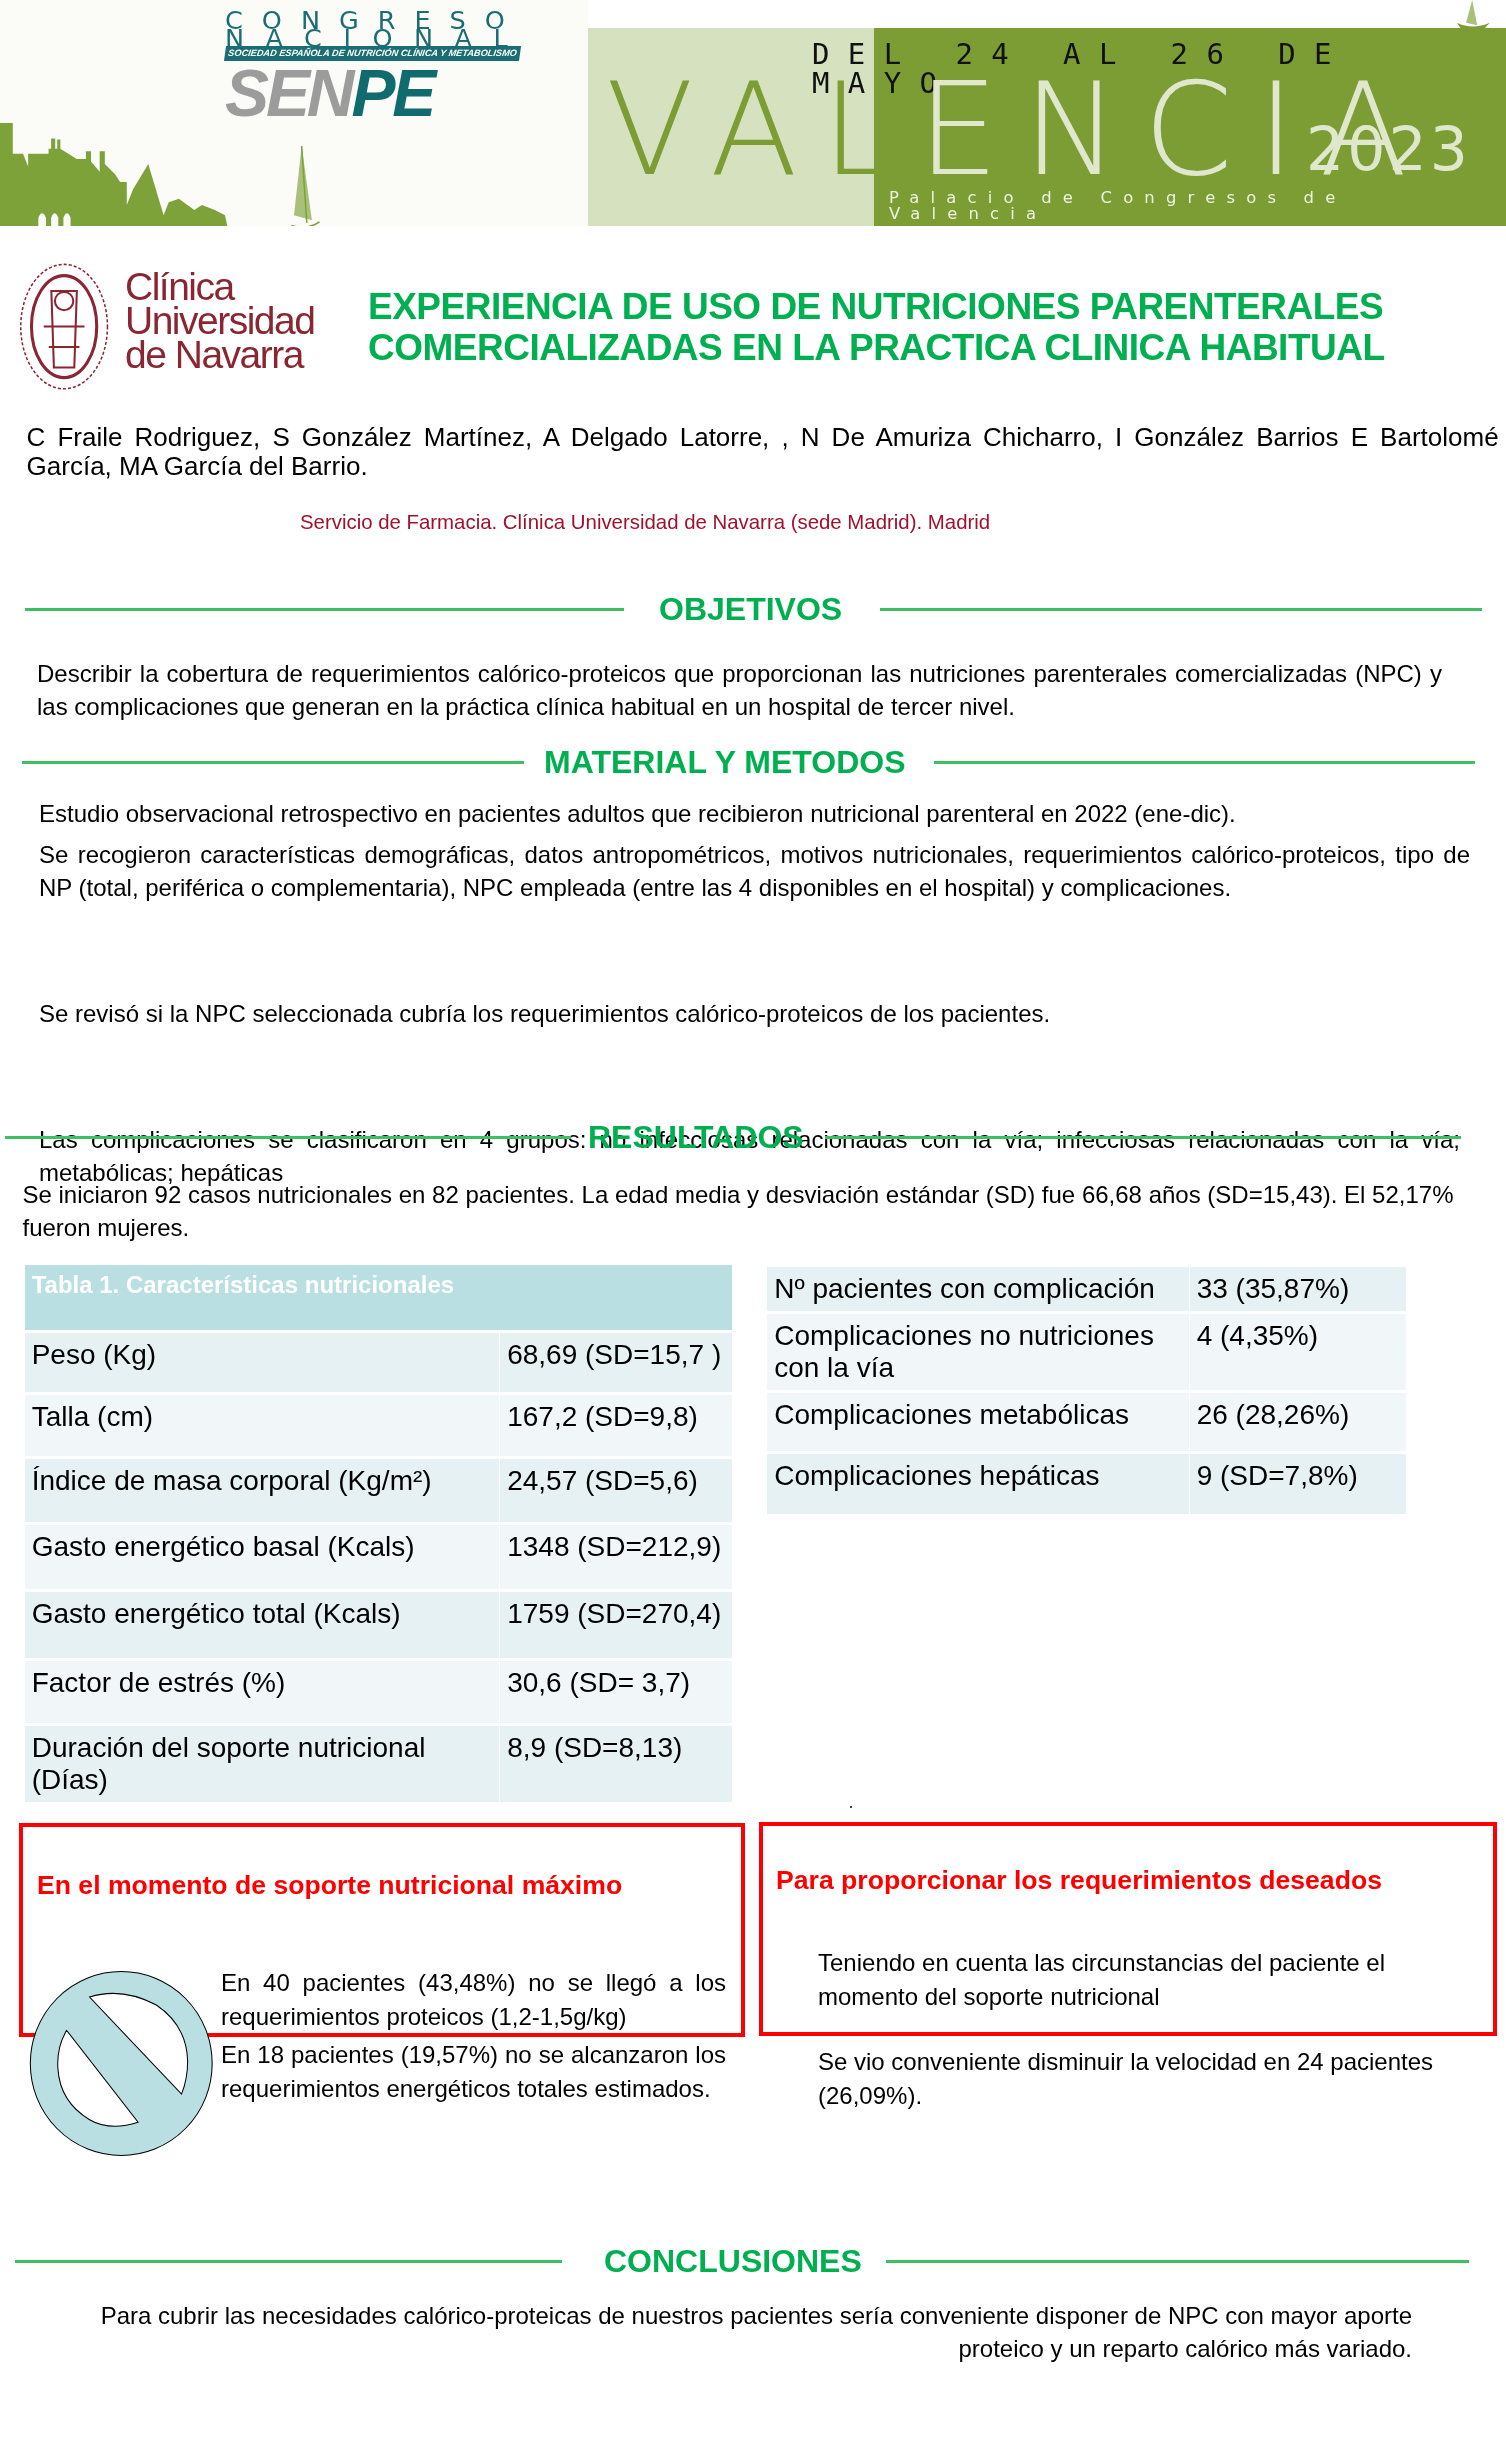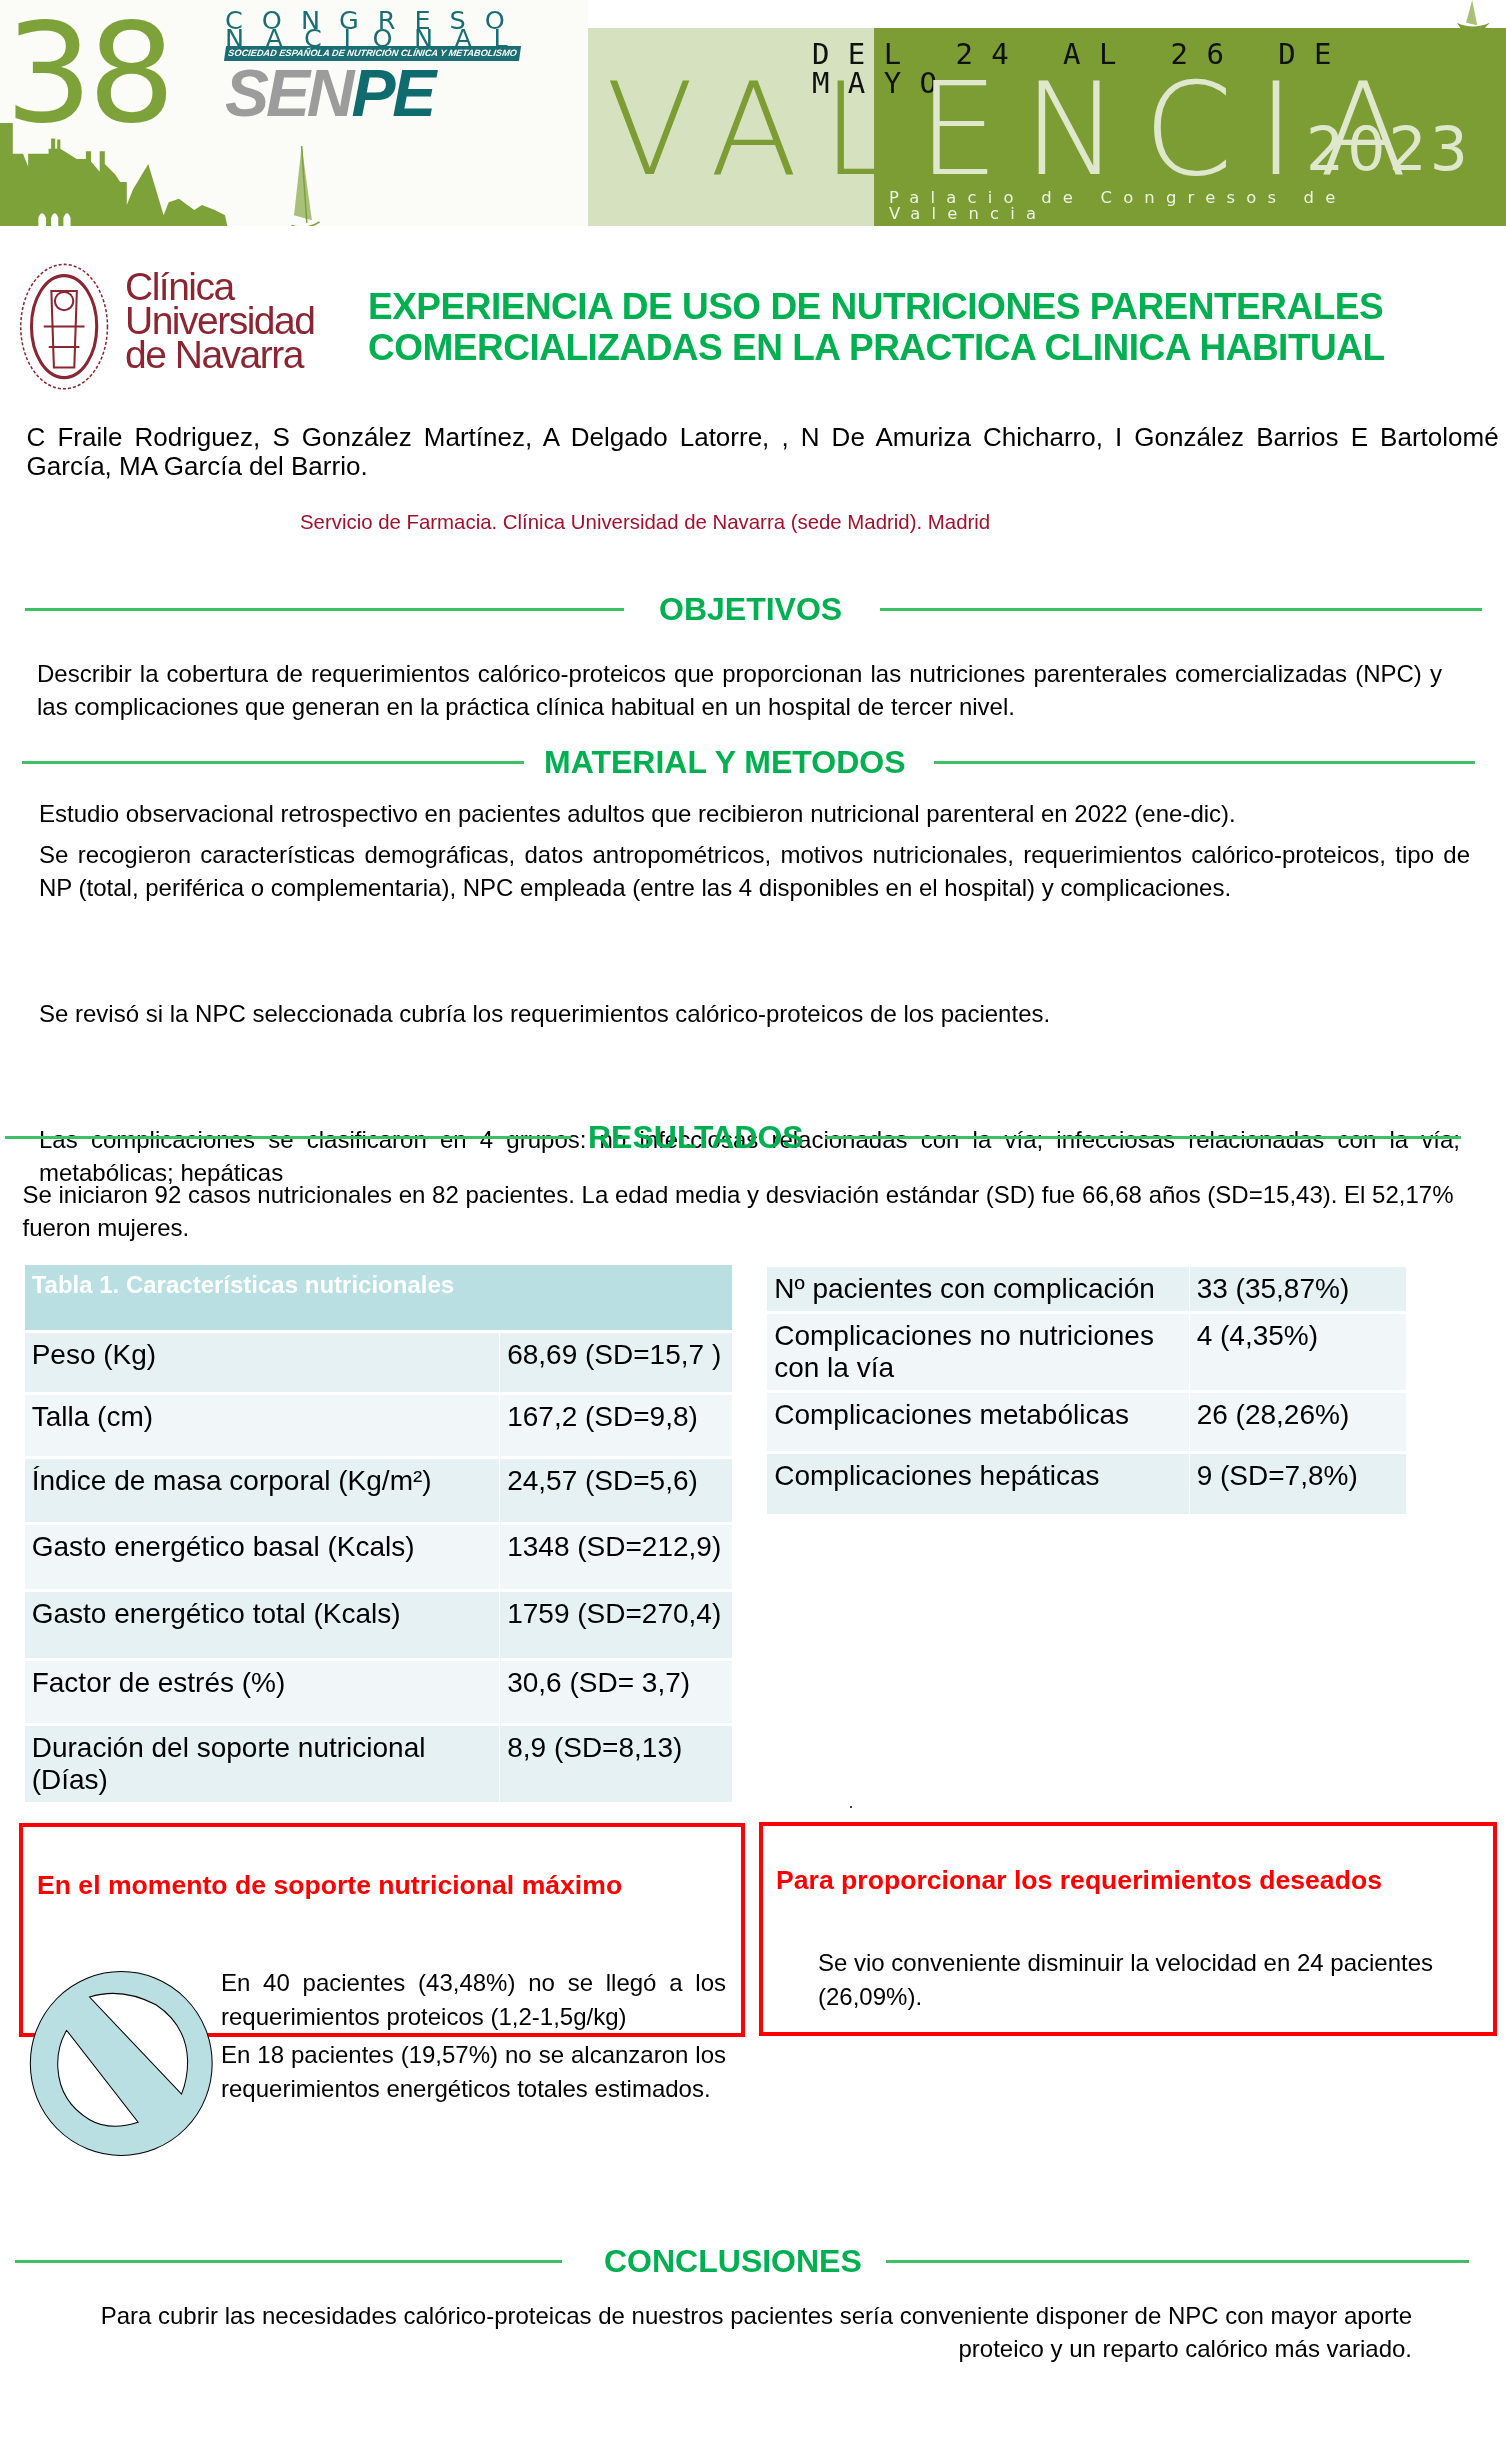--- a/index.html
+++ b/index.html
@@ -56,21 +56,20 @@
   .red-title { position: absolute; font-size: 26.6px; font-weight: bold; color: #ff0000; white-space: nowrap; }
   .box-text { position: absolute; font-size: 24px; line-height: 34px; }
   .box-text p { margin-bottom: 4.1px; text-align: justify; }
   .no-icon { position: absolute; left: 28px; top: 1969px; width: 187px; height: 189px; }
   .dot { position: absolute; left: 850px; top: 1806px; width: 2px; height: 2px; background: #000; border-radius: 50%; }
 </style>
 </head>
 <body>
 
 <div class="banner-left">
-  <div class="num38">38</div>
   <div class="congreso">CONGRESO</div>
   <div class="nacional">NACIONAL</div>
   <div class="society-bar">SOCIEDAD ESPAÑOLA DE NUTRICIÓN CLÍNICA Y METABOLISMO</div>
   <div class="senpe"><span class="sen">SEN</span><span class="pe">PE</span></div>
   <svg class="skyline" viewBox="0 0 1150 203">
     <path fill="#7ea23a" d="M0 0 L25 0 L25 60 L45 60 L55 85 L55 60 L95 60 L95 50 L100 50 L100 30 L108 30 L108 50 L112 50 L112 32 L118 32 L118 50 L150 70 L168 70 L168 55 L178 55 L178 75 L195 95 L195 55 L205 55 L205 80 L225 100 L235 115 L248 115 L248 160 L260 130 L290 80 L320 180 L330 155 L350 148 L380 170 L395 160 L420 170 L440 180 L445 203 L0 203 Z"></path>
     <path fill="#fbfbf8" d="M75 203 L75 185 Q82 168 90 185 L90 203 Z M100 203 L100 185 Q107 168 114 185 L114 203 Z M124 203 L124 185 Q131 168 138 185 L138 203 Z"></path>
     <path fill="#a8c07a" d="M590 45 L610 190 L575 180 Z"></path>
     <path stroke="#7ea23a" stroke-width="3" fill="none" d="M590 45 L600 195 M570 200 Q600 210 625 193"></path>
   </svg>
@@ -201,20 +200,21 @@
   <path d="M75 120 Q55 155 58 195 Q62 260 120 295 Q160 318 215 300 Z" fill="#fff" stroke="#000" stroke-width="2"></path>
 </svg>
 <div class="box-text" style="left:221px; top:1966px; width:505px;">
   <p>En 40 pacientes (43,48%) no se llegó a los requerimientos proteicos (1,2-1,5g/kg)</p>
   <p>En 18 pacientes (19,57%) no se alcanzaron los requerimientos energéticos totales estimados.</p>
 </div>
 
 <div class="red-box" style="left:759px; top:1822px; width:738px; height:214px;"></div>
 <div class="red-title" style="left:776px; top:1865px;">Para proporcionar los requerimientos deseados</div>
 <div class="box-text" style="left:818px; top:1946px; width:664px;">
+  <p style="margin-bottom:31px; text-align:left;">Teniendo en cuenta las circunstancias del paciente el momento del soporte nutricional</p>
   <p style="text-align:left;">Se vio conveniente disminuir la velocidad en 24 pacientes (26,09%).</p>
 </div>
 
 <div class="sec-head" style="left:0; top:2243px; width:1506px;">
   <div class="line" style="left:15.3px; width:547px;"></div>
   <div class="label" style="left:604px;">CONCLUSIONES</div>
   <div class="line" style="left:886px; width:583px;"></div>
 </div>
 <div class="para" style="left:32px; top:2299px; width:1380px; text-align:right;">Para cubrir las necesidades calórico-proteicas de nuestros pacientes sería conveniente disponer de NPC con mayor aporte proteico y un reparto calórico más variado.</div>
 

